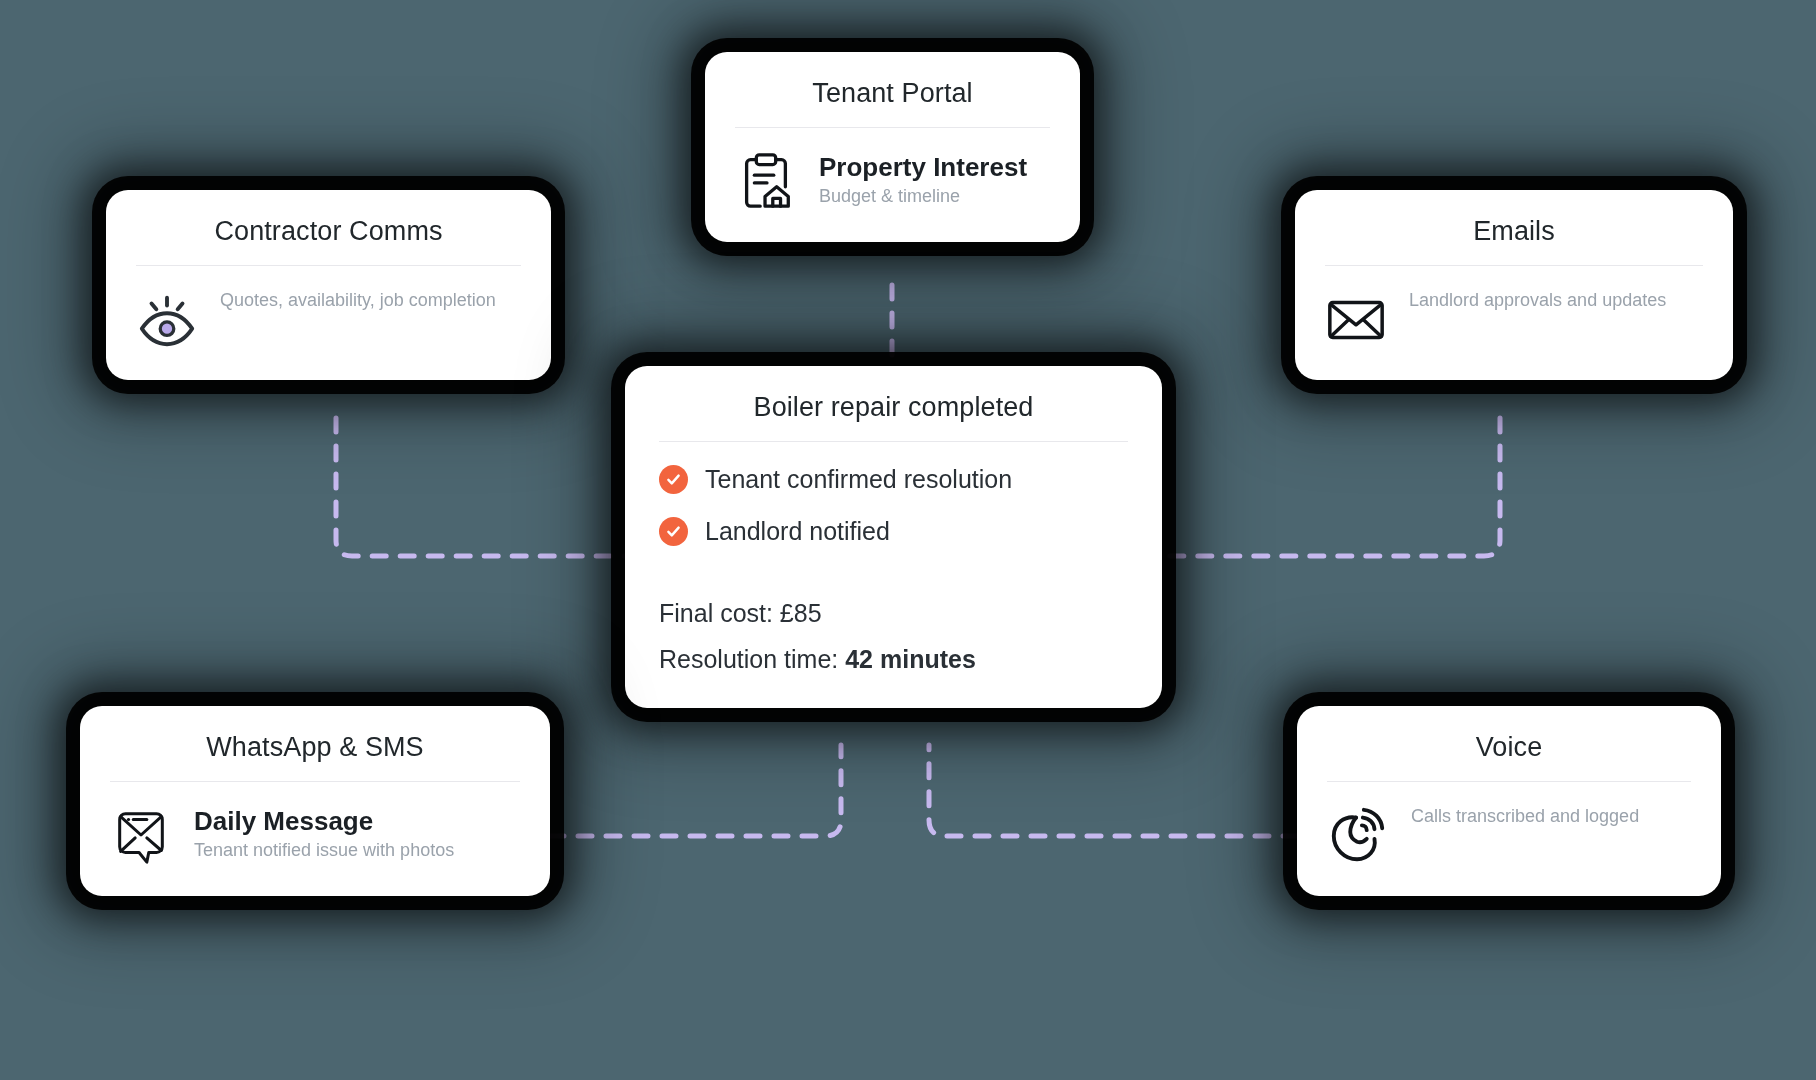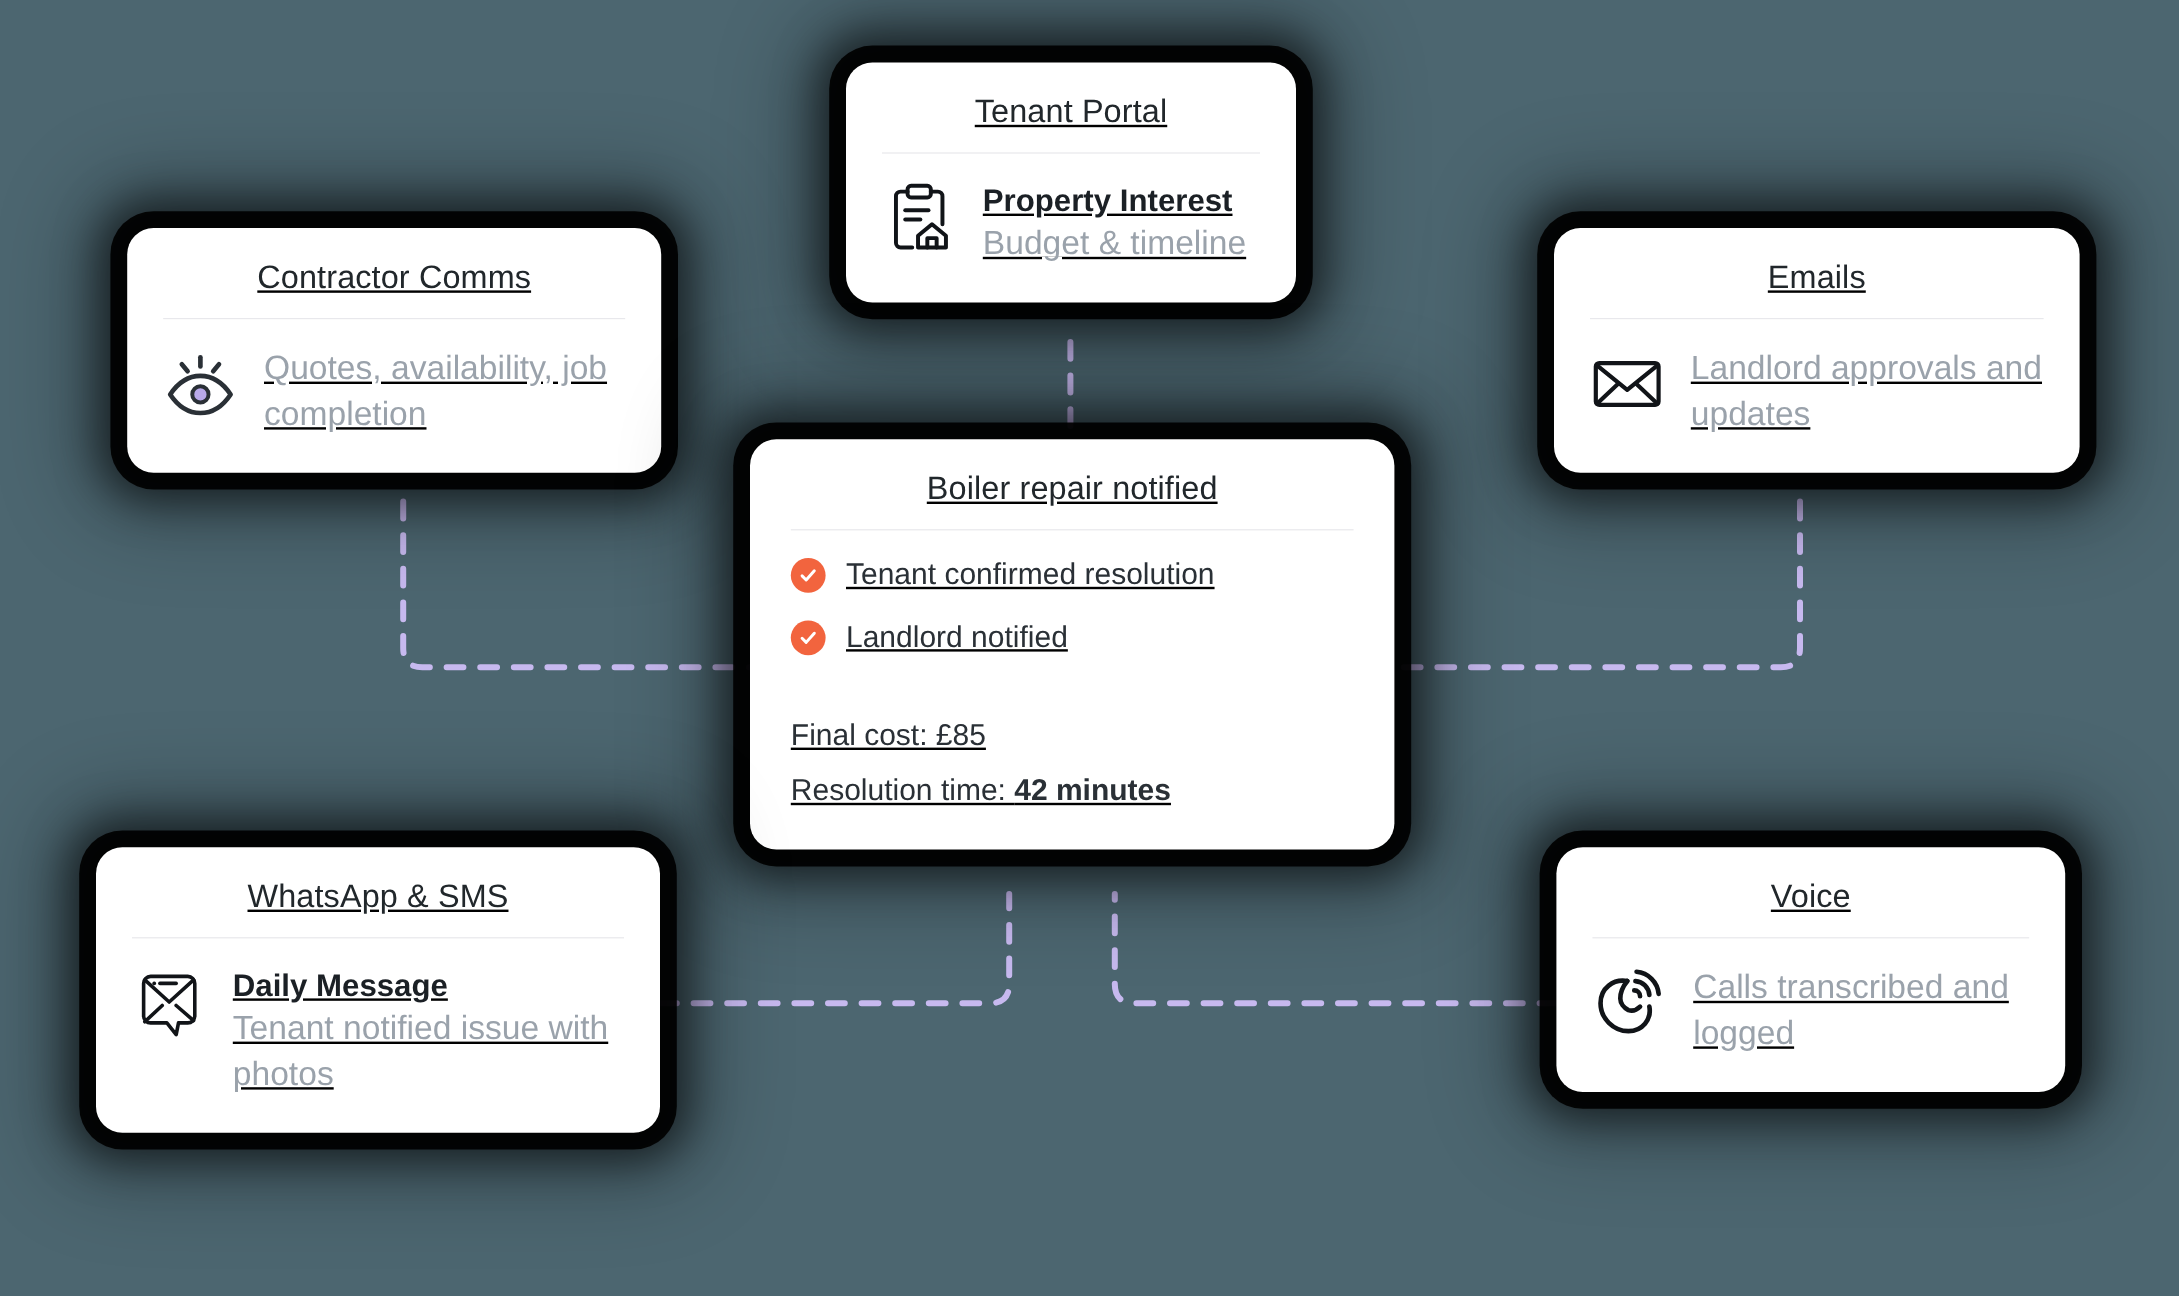--- a/index.html
+++ b/index.html
@@ -39,21 +39,20 @@
     background: #ffffff;
     border-radius: 22px;
     box-shadow:
       0 0 0 14px rgba(0,0,0,0.92),
       0 0 34px 24px rgba(0,0,0,0.55),
       0 0 70px 40px rgba(0,0,0,0.28);
     z-index: 3;
     padding: 26px 30px 30px 30px;
     display: flex;
     flex-direction: column;
-    text-decoration: underline;
   }
 
   .card-title {
     text-align: center;
     font-size: 27px;
     color: #21272b;
     font-weight: 400;
     letter-spacing: 0.1px;
     padding-bottom: 18px;
   }
@@ -84,21 +83,21 @@
   .card-text { display: flex; flex-direction: column; }
 
   .text-strong {
     font-size: 26px;
     font-weight: 700;
     color: #1b2025;
     line-height: 1.32;
   }
 
   .text-muted {
-    font-size: 28px;
+    font-size: 18px;
     color: #9aa2ab;
     line-height: 1.35;
     font-weight: 400;
   }
 
   
   #card-tenant-portal { left: 705px; top: 52px;  width: 375px; }
   #card-contractor    { left: 106px; top: 190px; width: 445px; }
   #card-emails        { left: 1295px;top: 190px; width: 438px; }
   #card-whatsapp      { left: 80px;  top: 706px; width: 470px; }
@@ -215,21 +214,21 @@
           <path d="M58 50 L40 33"></path>
         </svg>
       </span>
       <span class="card-text">
         <span class="text-muted">Landlord approvals and updates</span>
       </span>
     </div>
   </div>
 
   <div class="card" id="card-center">
-    <div class="card-title">Boiler repair notified</div>
+    <div class="card-title">Boiler repair completed</div>
     <div class="card-divider"></div>
 
     <div class="check-list">
       <div class="check-row">
         <span class="check-badge">
           <svg width="17" height="17" viewBox="0 0 20 20" fill="none" stroke="#ffffff" stroke-width="2.9" stroke-linecap="round" stroke-linejoin="round">
             <path d="M4 10.5 L8 14.5 L16 5.5"></path>
           </svg>
         </span>
         <span class="check-label">Tenant confirmed resolution</span>

